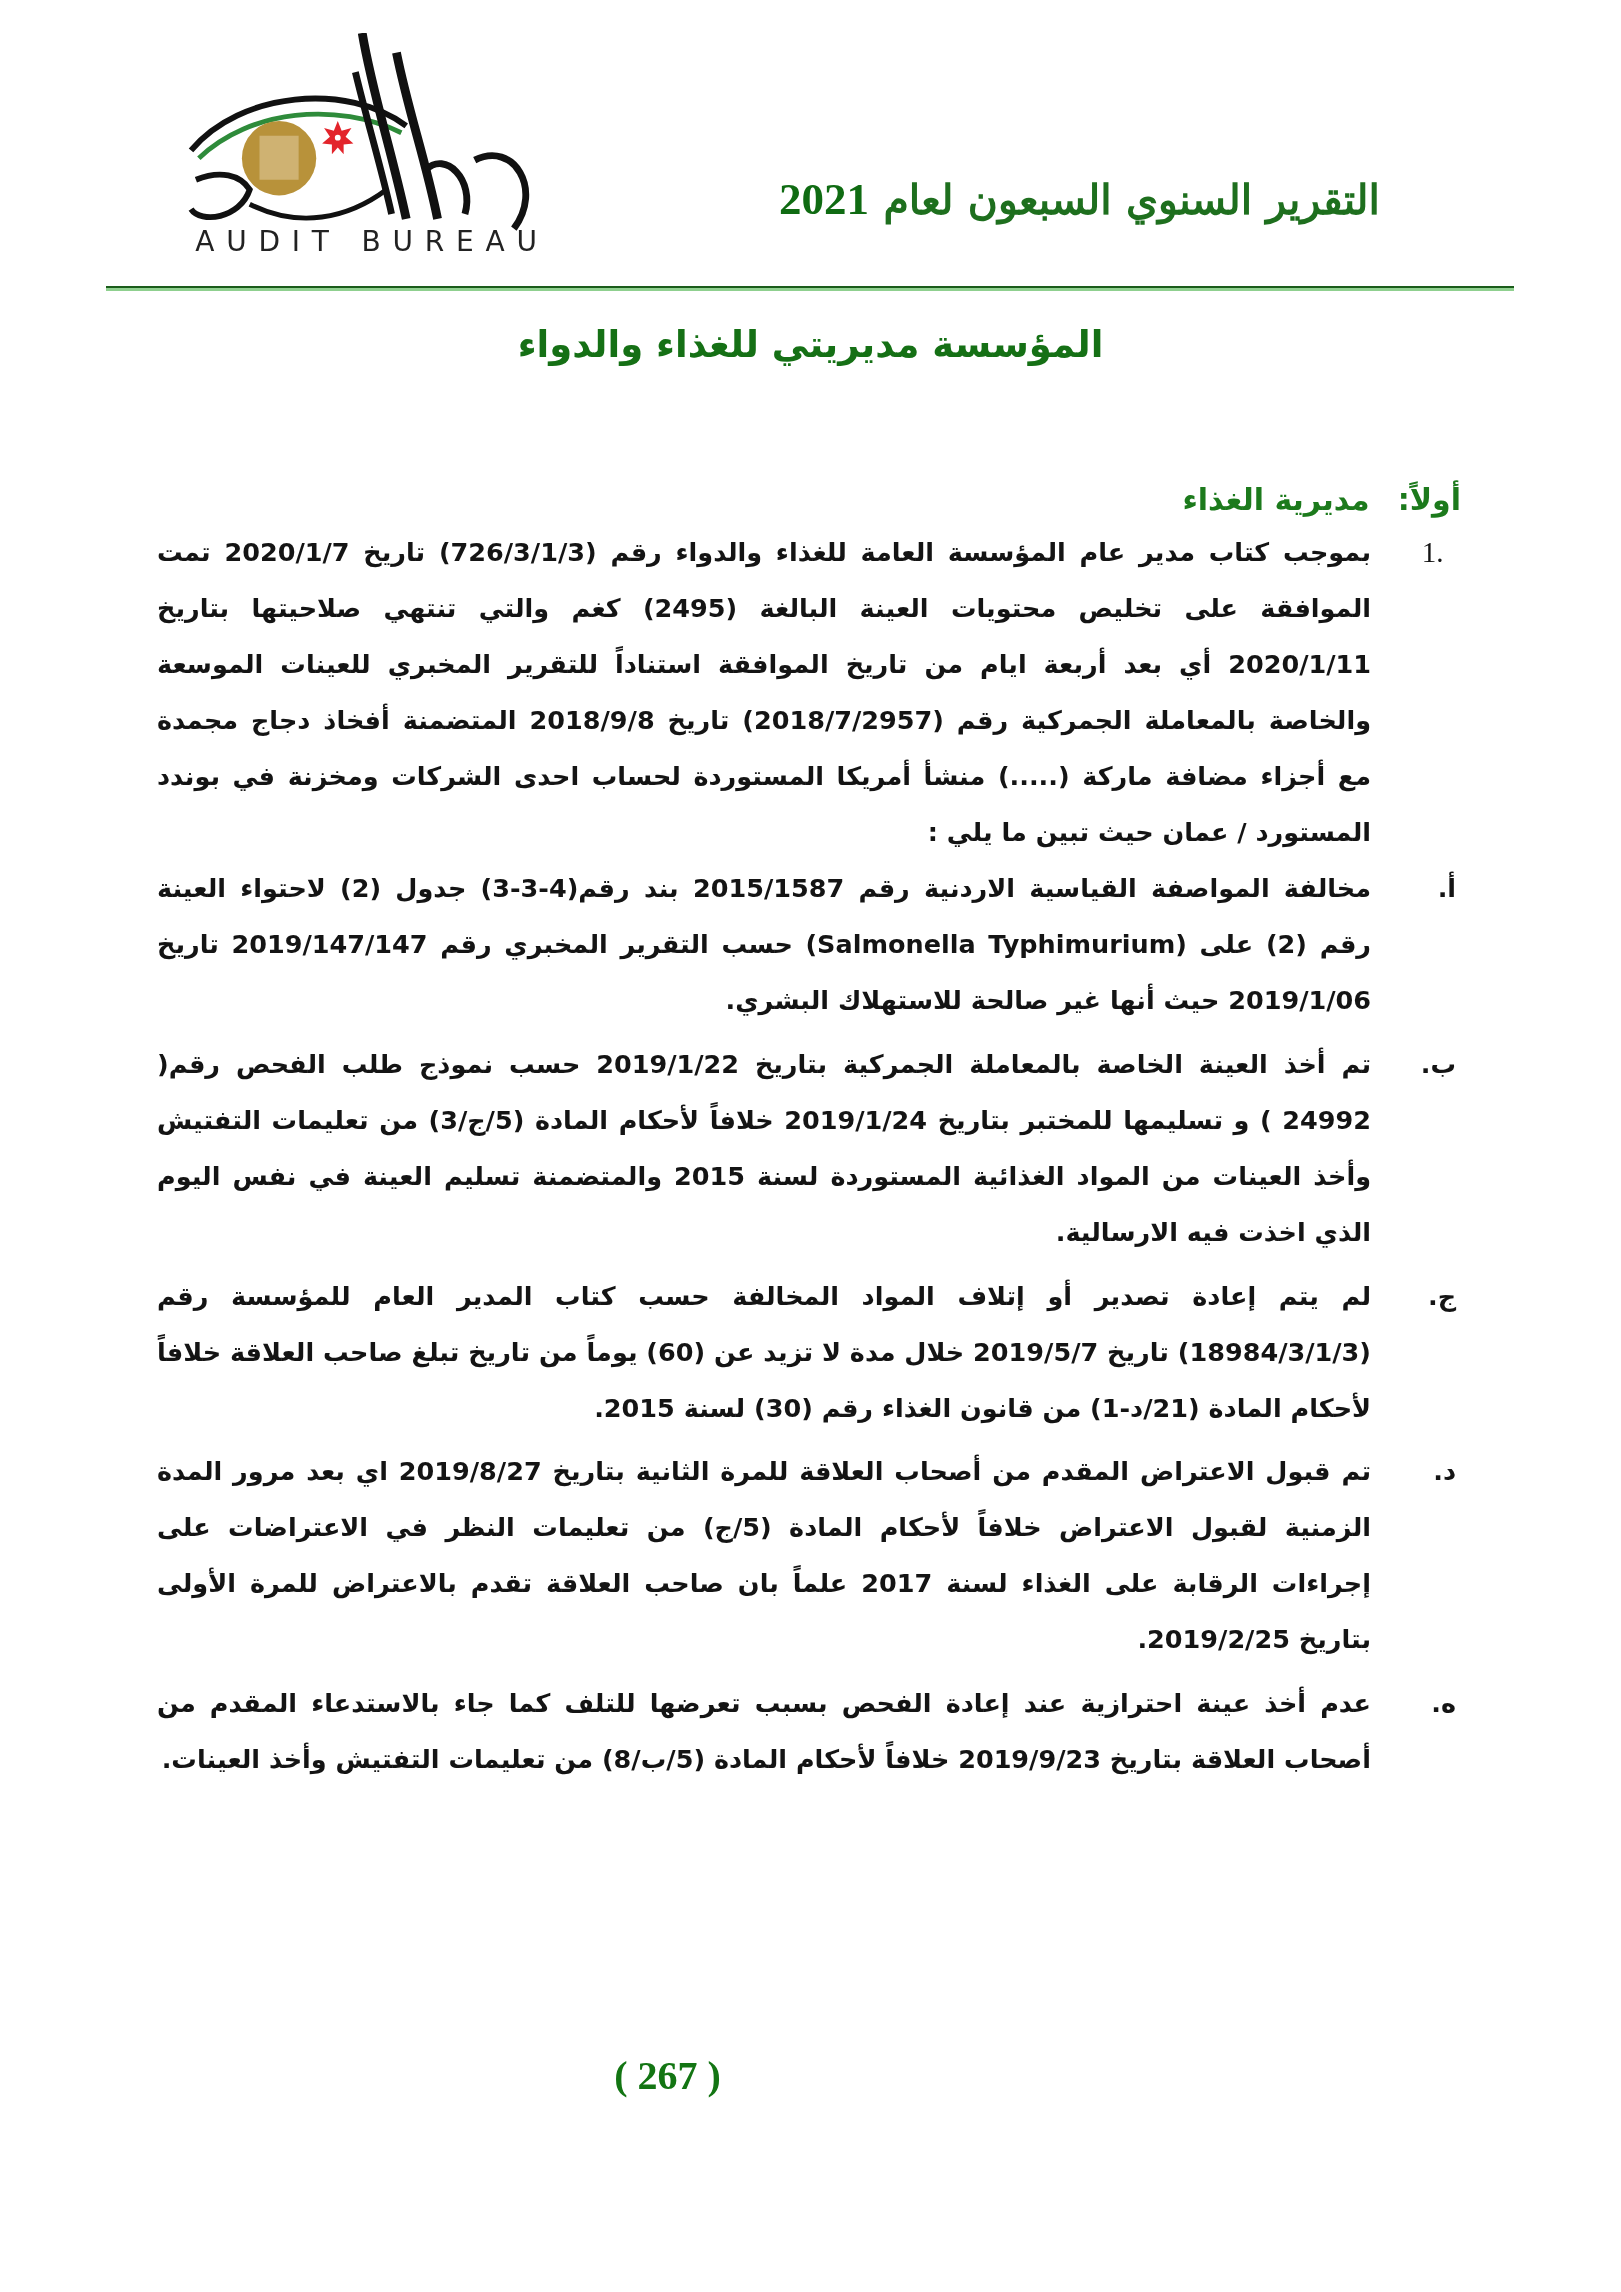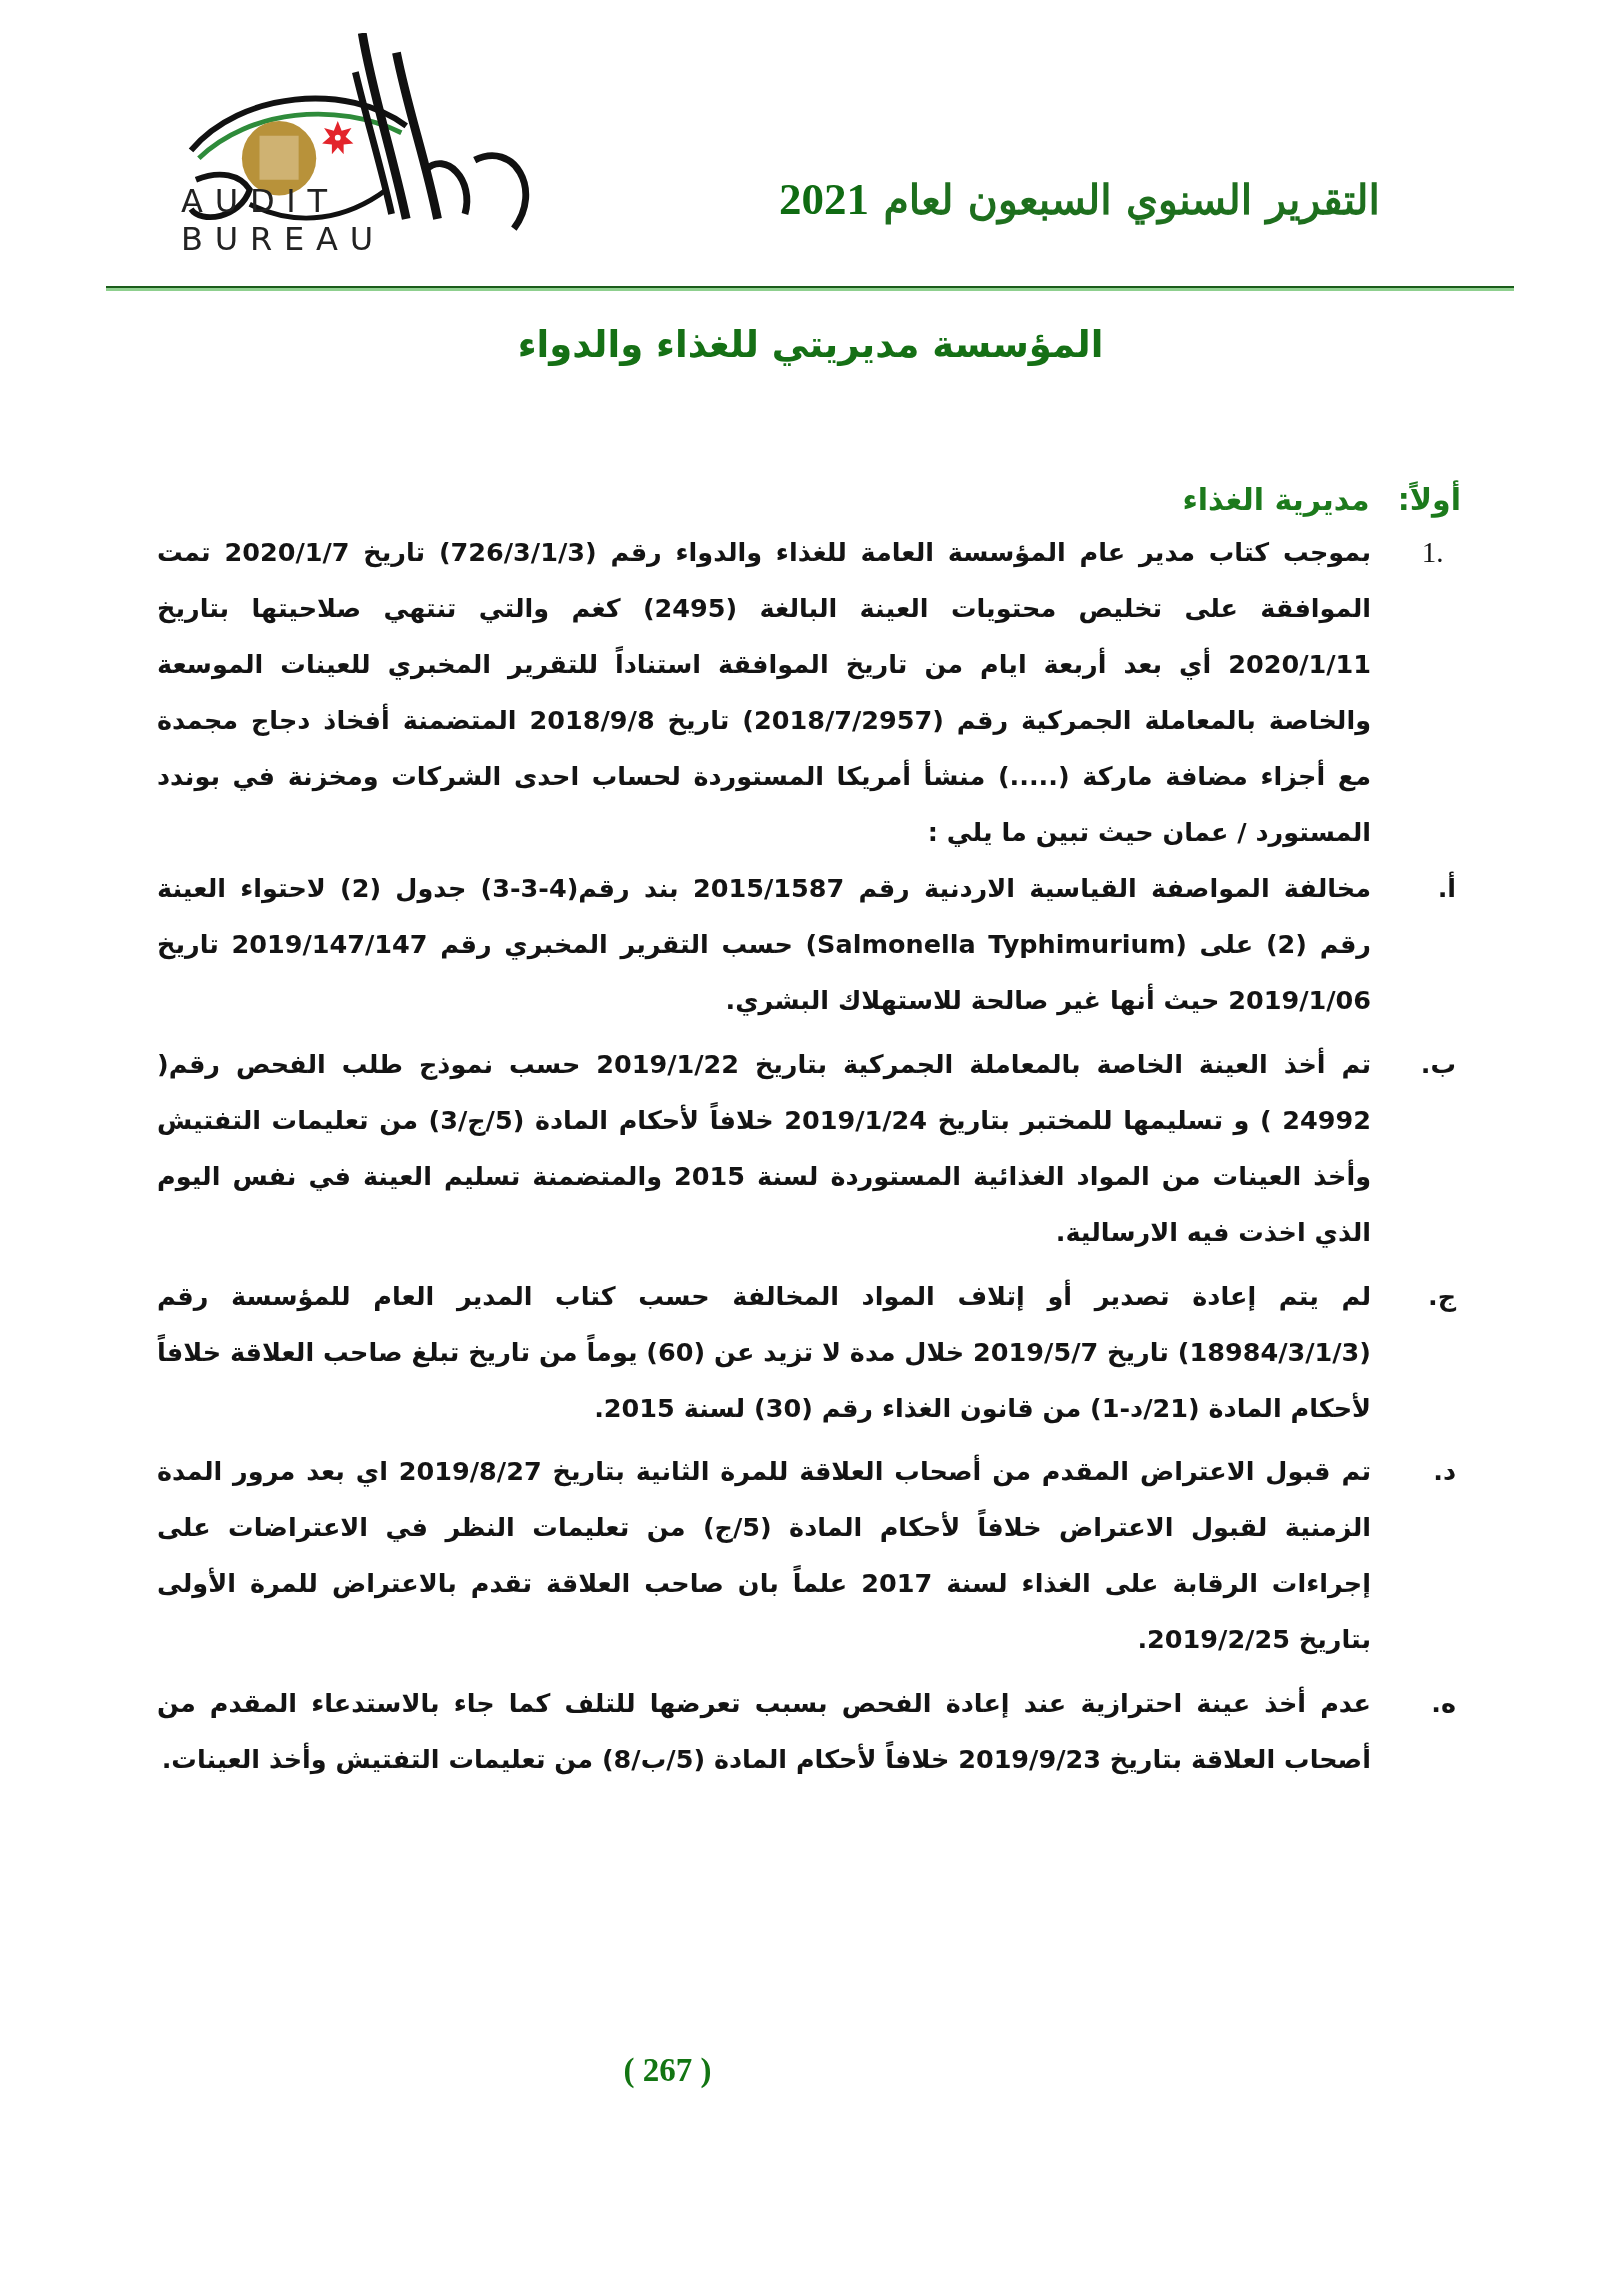--- a/index.html
+++ b/index.html
@@ -4,22 +4,22 @@
   <style>
     html, body { margin: 0; padding: 0; background: #ffffff; }
     body {
       width: 1621px; height: 2293px; position: relative; overflow: hidden;
       font-family: "DejaVu Sans", sans-serif; color: #111;
     }
     .header { position: absolute; left: 0; top: 0; width: 1621px; height: 294px; }
     .logo { position: absolute; left: 181px; top: 33px; width: 382px; height: 225px; }
     .logo svg { width: 100%; height: 100%; }
     .logo-caption {
-      position: absolute; left: 0; bottom: 0; width: 100%; text-align: left;
-      font-family: "DejaVu Sans", sans-serif; font-size: 32px; letter-spacing: 11.8px;
+      position: absolute; left: 0; bottom: 0; width: 100%; text-align: center;
+      font-family: "DejaVu Sans", sans-serif; font-size: 28px; letter-spacing: 11.8px;
       color: #222; direction: ltr;
     }
     .report-title {
       position: absolute; right: 241px; top: 137px; direction: rtl;
       font-family: "DejaVu Serif", serif; font-size: 41px; font-weight: bold; color: #1e6f1e;
       white-space: nowrap;
       margin-top: 36px;
     }
     .report-title .year { font-family: "Liberation Serif", serif; font-size: 45px; color: #0f6b12; }
     .header-rule { position: absolute; left: 106px; top: 286px; width: 1408px; height: 4.9px;
@@ -43,21 +43,21 @@
     .item { position: relative; padding-right: 90px; margin: 0; }
     .item .marker {
       position: absolute; right: 17.6px; top: 0; font-family: "Liberation Serif", serif;
       font-weight: normal; font-size: 29px;
     }
     .sub { position: relative; padding-right: 90px; margin: 0 0 7.8px 0; }
     .sub .marker { position: absolute; right: 4.9px; top: 0; font-weight: bold; }
 
     .page-number {
       position: absolute; left: 0; width: 1335px; top: 2052px; text-align: center;
-      font-family: "Liberation Serif", serif; font-weight: bold; font-size: 33px; color: #137513;
+      font-family: "Liberation Serif", serif; font-weight: bold; font-size: 40px; color: #137513;
       direction: ltr;
     }
   </style>
 </head>
 <body>
 
 <div class="header">
   <div class="logo">
     <svg viewBox="0 0 390 230">
 

